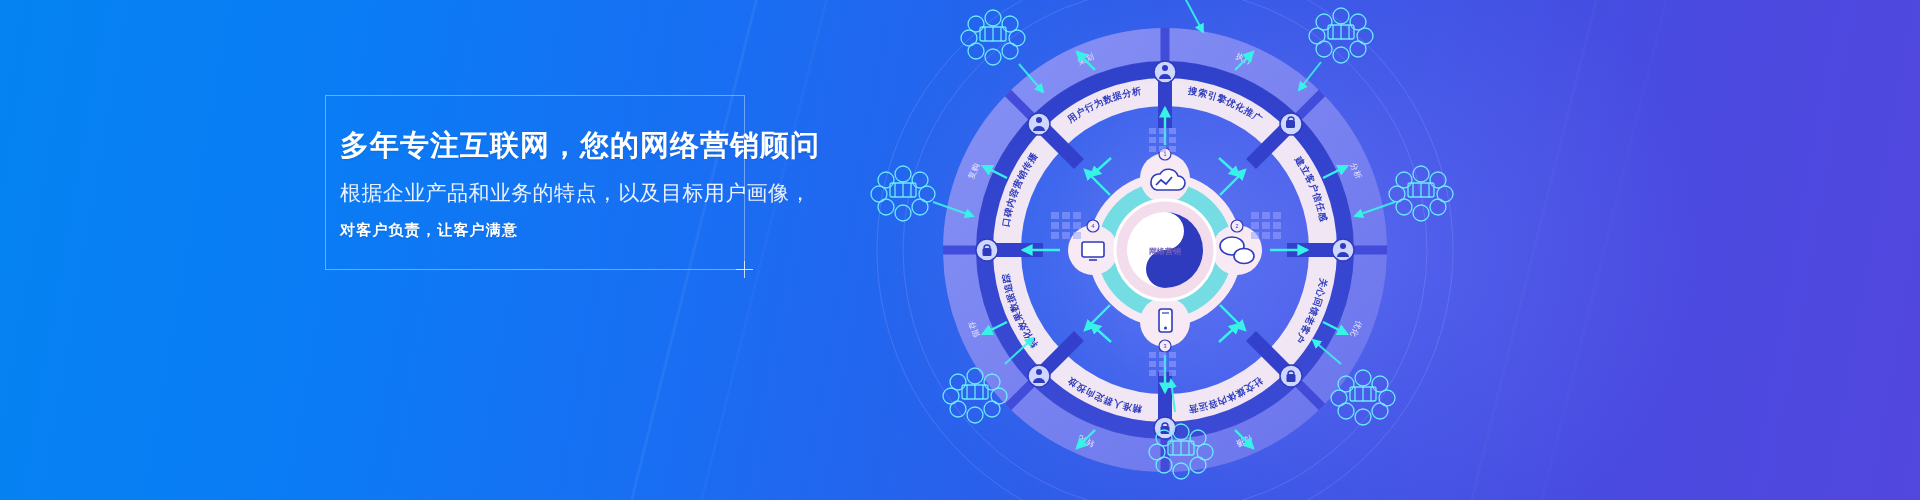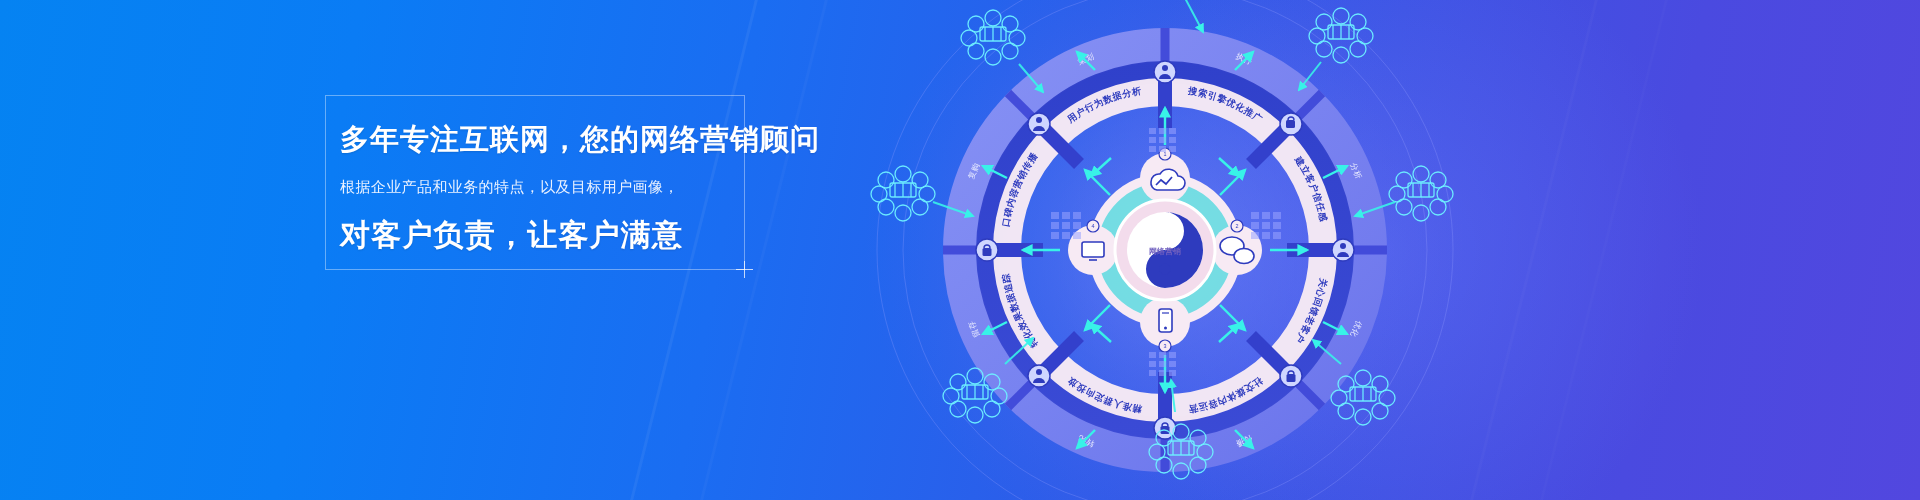--- a/index.html
+++ b/index.html
@@ -62,46 +62,46 @@
     width: 17px;
     height: 17px;
     background:
       linear-gradient(rgba(255,255,255,0.75),rgba(255,255,255,0.75)) center/17px 1px no-repeat,
       linear-gradient(rgba(255,255,255,0.75),rgba(255,255,255,0.75)) center/1px 17px no-repeat;
   }
 
   .text-inner {
     position: absolute;
     left: 14px;
-    top: 24px;
+    top: 30px;
     width: 400px;
   }
 
   .headline {
     color: #ffffff;
     font-size: 29px;
     font-weight: bold;
     letter-spacing: 1px;
     white-space: nowrap;
     text-shadow: 0 1px 2px rgba(0,0,0,0.12);
     margin: 0 0 16px 0;
   }
 
   .subline {
     color: #eaf2ff;
-    font-size: 15px;
+    font-size: 21px;
     line-height: 21px;
     letter-spacing: 0.4px;
     margin: 0 0 18px 0;
   }
   .subline div { white-space: nowrap; }
 
   .tagline {
     color: #ffffff;
-    font-size: 30px;
+    font-size: 15px;
     font-weight: bold;
     letter-spacing: 1.2px;
     white-space: nowrap;
     text-shadow: 0 1px 2px rgba(0,0,0,0.12);
     margin: 0;
   }
 
   
   .wheel-wrap {
     position: absolute;

